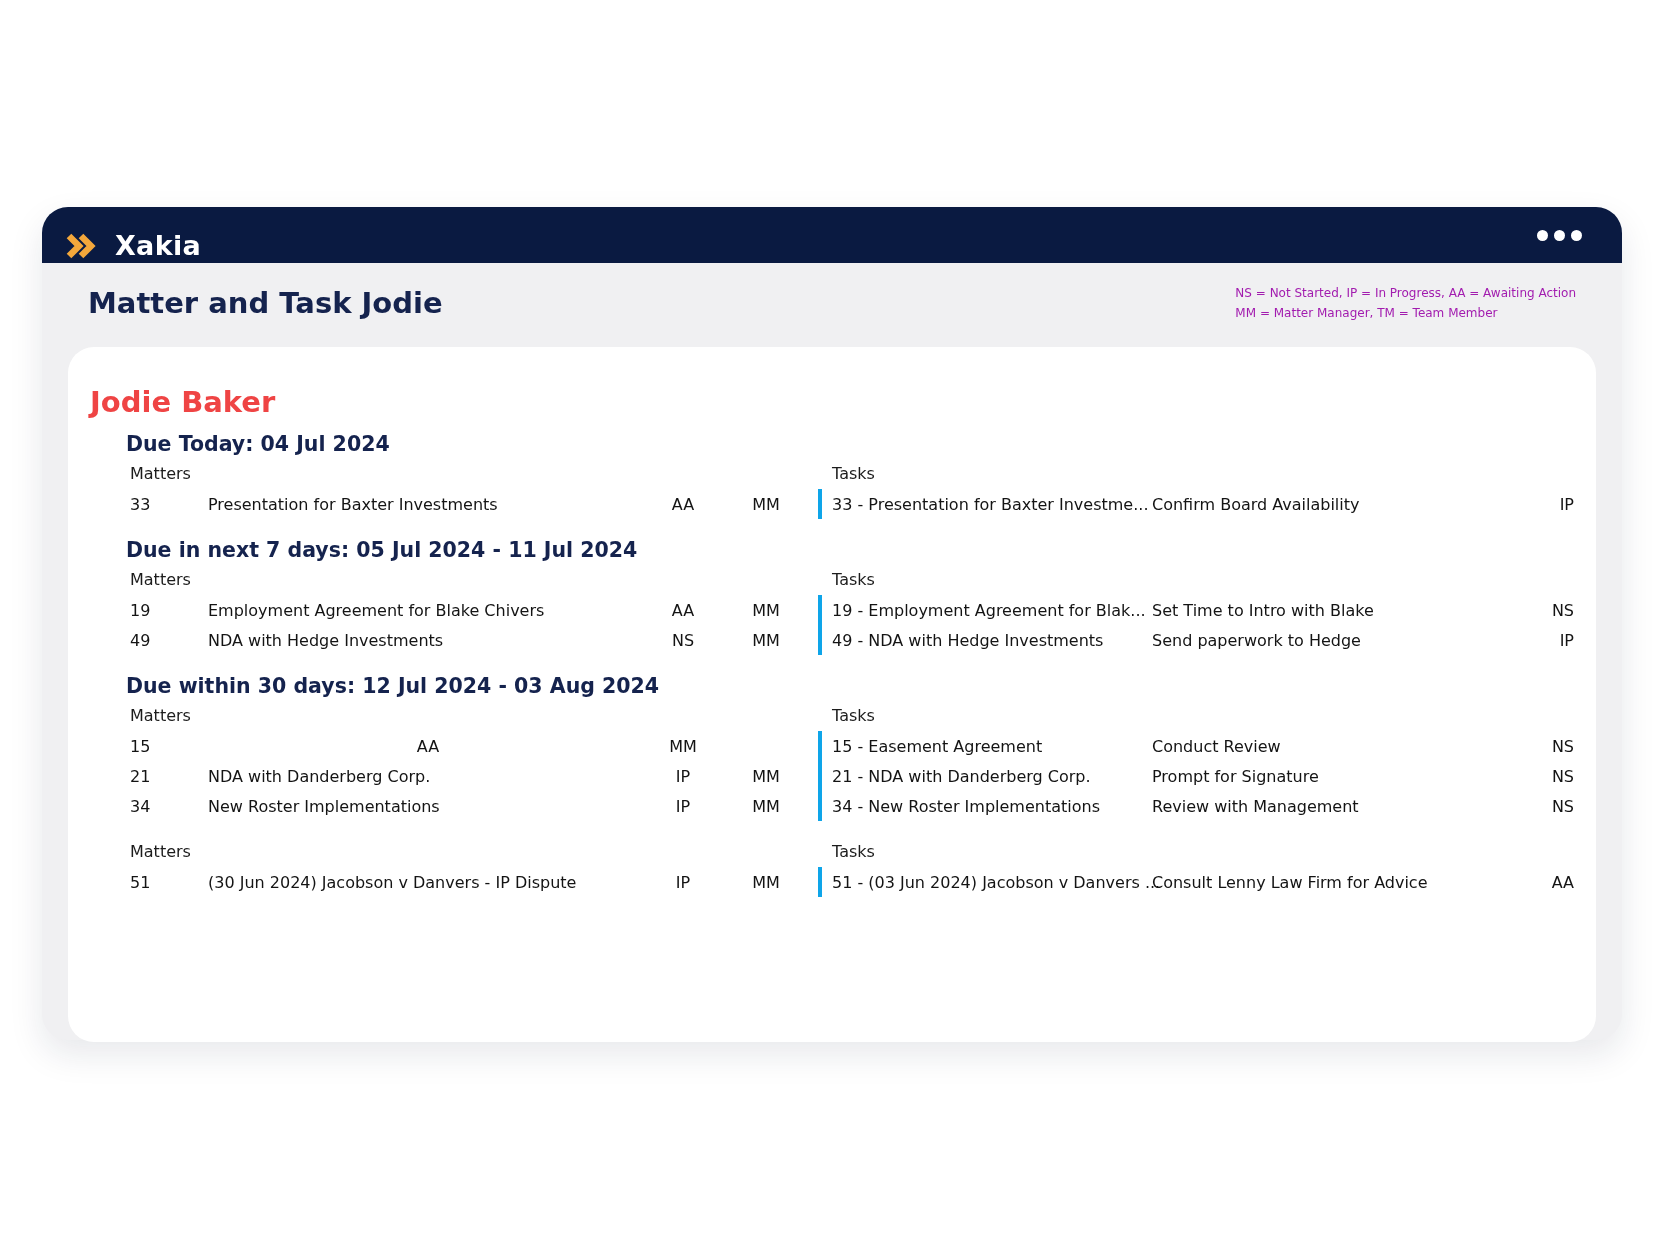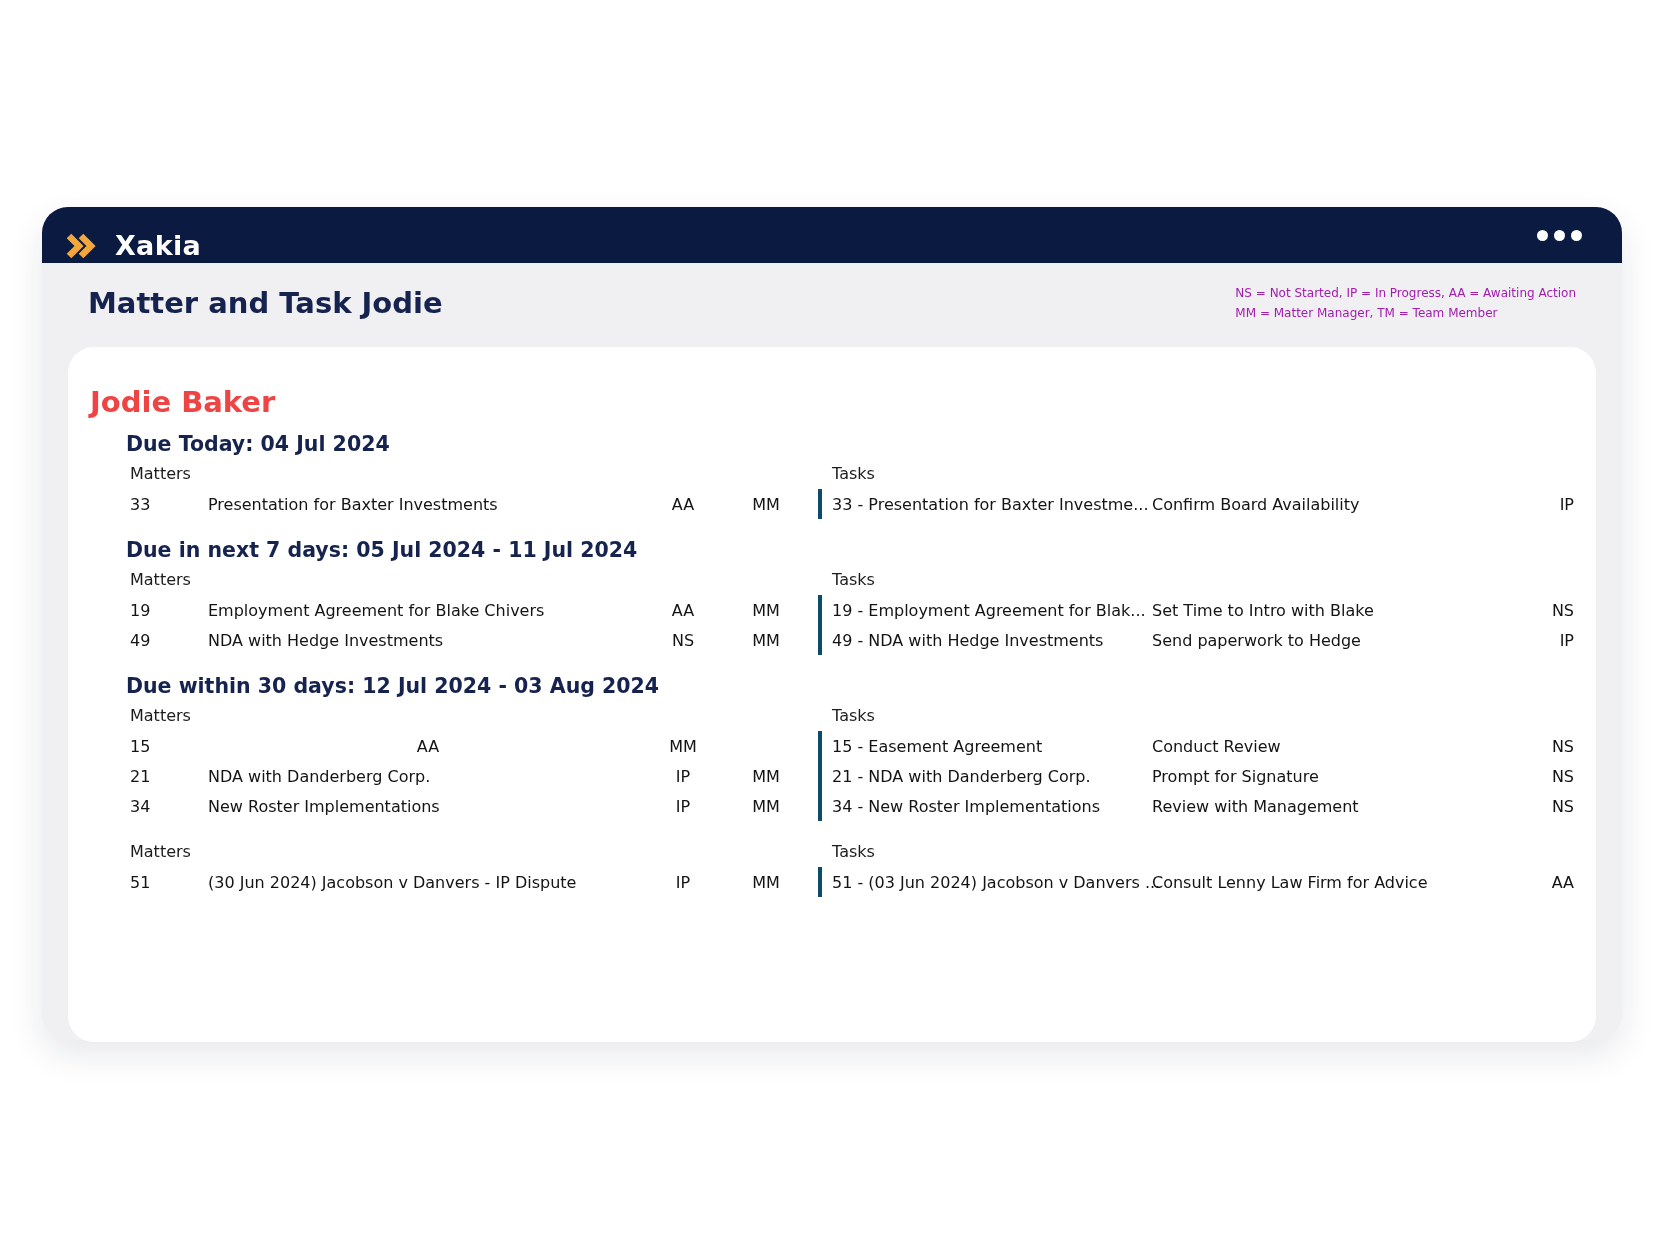--- a/index.html
+++ b/index.html
@@ -62,21 +62,21 @@
   .col-label { font-size:16px; color:#1c1c1c; height:30px; line-height:30px; }
   .matter-row {
     display:grid; grid-template-columns:78px 440px 70px 96px;
     height:30px; align-items:center;
     font-size:16px; color:#141414; white-space:nowrap;
   }
   .m-status { text-align:center; }
   .m-role { text-align:center; }
   .tasks-col { padding-right:22px; }
   .tasks-label { padding-left:14px; }
-  .task-rows { border-left:4px solid #0c4a6e; padding-left:10px; }
+  .task-rows { border-left:4px solid #0ea5e9; padding-left:10px; }
   .task-row {
     display:grid; grid-template-columns:320px 1fr 44px;
     height:30px; align-items:center;
     font-size:16px; color:#141414; white-space:nowrap;
   }
   .t-status { text-align:right; }
 </style>
 </head>
 <body>
 

